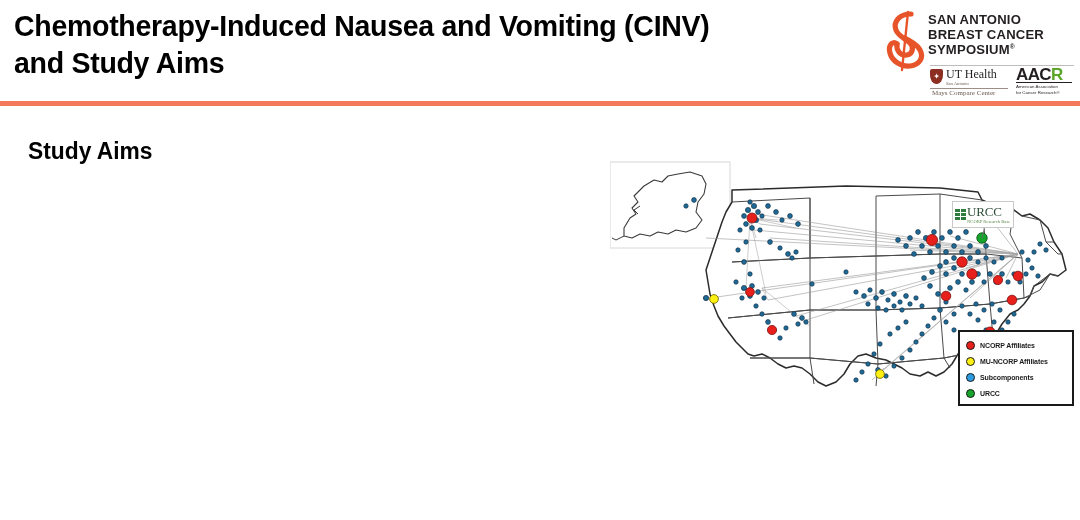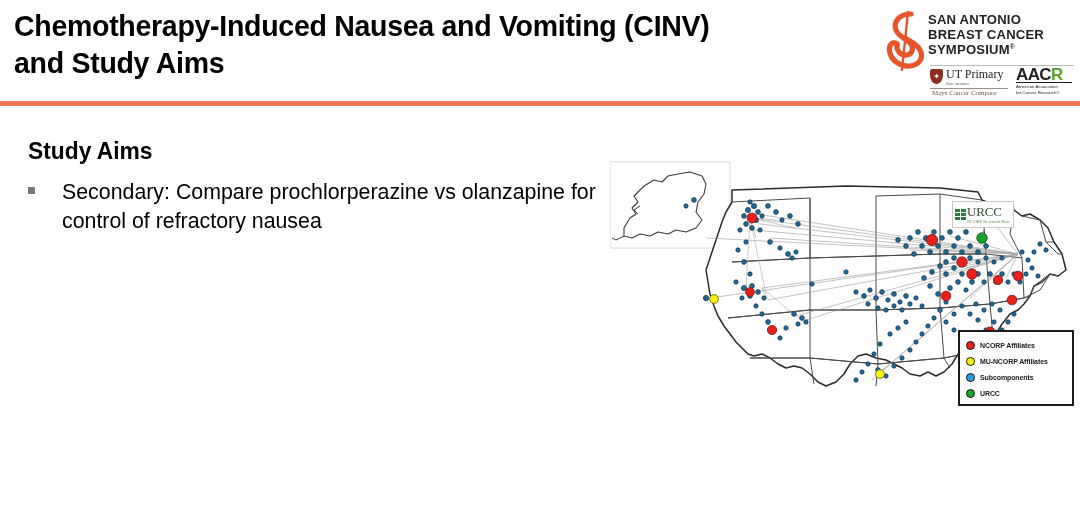--- a/index.html
+++ b/index.html
@@ -250,46 +250,42 @@
     </div>
 
     <div id="logo-rule"></div>
 
     <div id="logo-sub">
 
       <div id="ut-health">
         <div id="ut-shield">
             <span>✦</span>
           </div>
-        <div id="ut-name">UT Primary</div>
+        <div id="ut-name">UT Health</div>
         <div id="ut-sanantonio">San Antonio</div>
         <div id="ut-rule"></div>
-        <div id="ut-mays">Mays Cancer Compare</div>
+        <div id="ut-mays">Mays Compare Center</div>
       </div>
 
       <div id="aacr">
         <div id="aacr-word"><span>AAC</span><i>R</i></div>
         <div id="aacr-rule"></div>
         <div id="aacr-sub">American Association</div>
         <div id="aacr-sub">for Cancer Research®</div>
       </div>
 
     </div>
   </div>
 
   <div id="body">
 
 
     <div id="aims-heading">Study Aims</div>
 
     <div id="aim-list">
-      <div class="bullet-row">
-        <div class="bullet-sq"></div>
-        <div class="bullet-text">Secondary: Compare prochlorperazine vs olanzapine for control of refractory nausea</div>
-      </div>
     </div>
 
   </div>
 
   <div id="map-area">
 
     <svg id="map-svg" viewBox="0 0 470 270">
 
       <rect x="0" y="4" width="120" height="86" fill="#ffffff" stroke="#d8d8d8" stroke-width="1"></rect>
 

